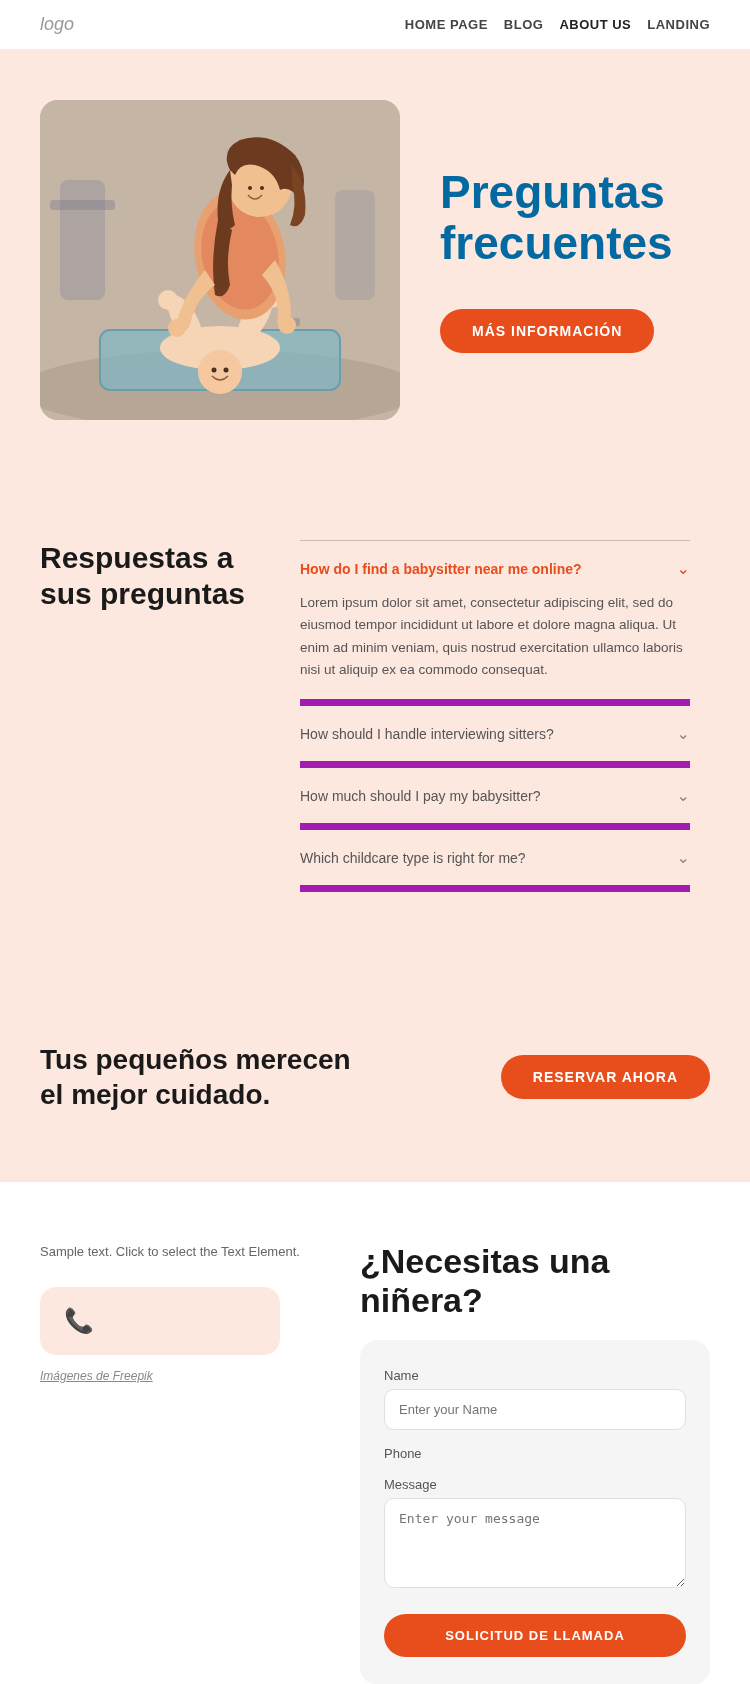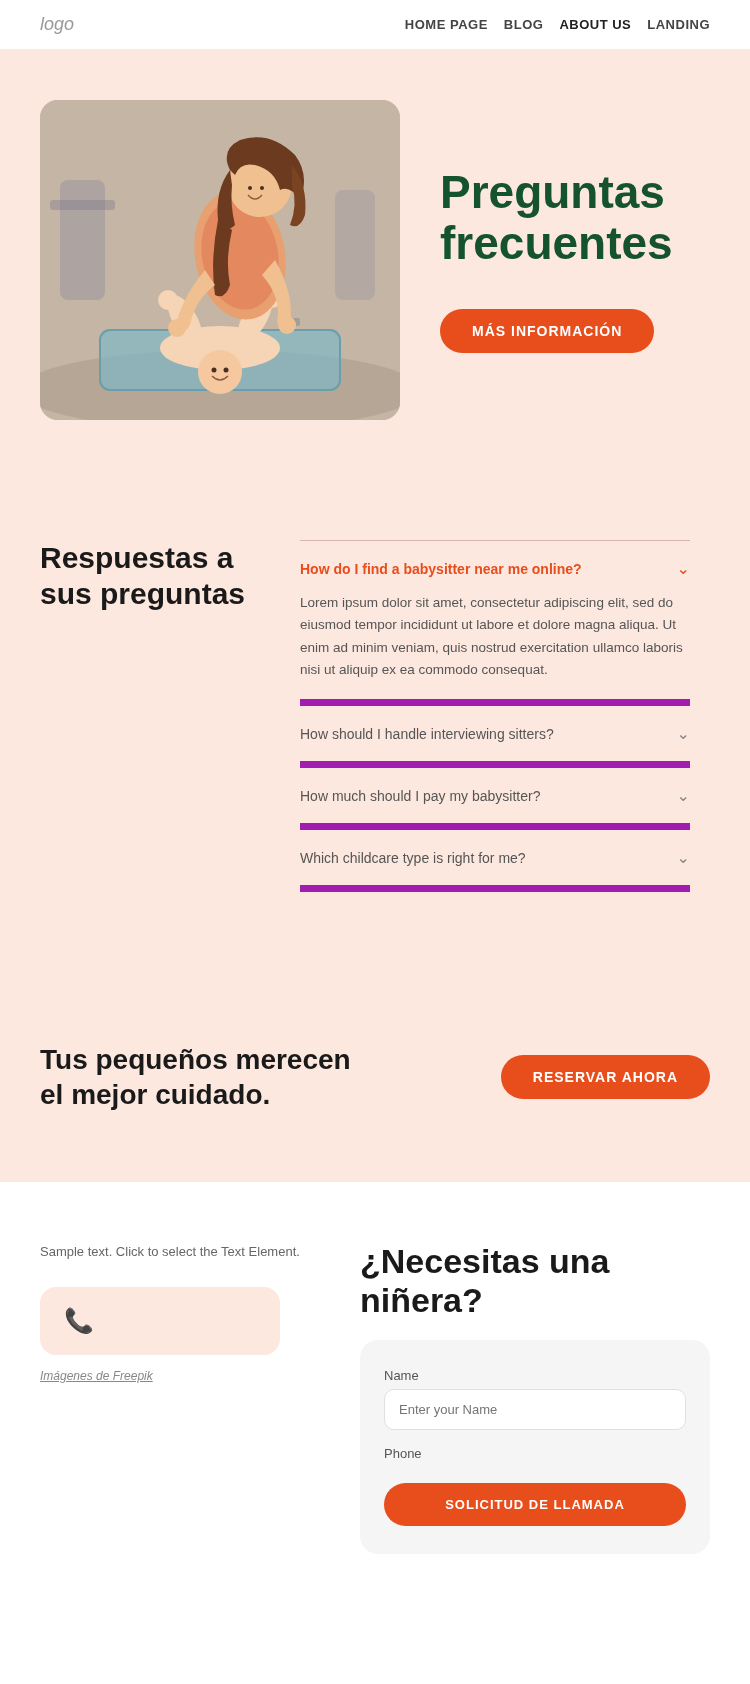--- a/index.html
+++ b/index.html
@@ -48,21 +48,21 @@
     .hero-svg-wrap {
       width: 100%;
       height: 100%;
       position: absolute;
       top: 0; left: 0;
     }
     .hero-text { flex: 1; }
     .hero-title {
       font-size: 46px;
       font-weight: 900;
-      color: #14532d;
+      color: #0369a1;
       line-height: 1.1;
       margin-bottom: 41px;
     }
     .btn-orange {
       background: #e84d1c;
       color: #fff;
       border: none;
       border-radius: 30px;
       padding: 14px 32px;
       font-size: 14px;
@@ -367,16 +367,20 @@
   <div class="contact-right">
     <h2 class="contact-form-title">¿Necesitas una niñera?</h2>
     <div class="form-card">
       <div class="form-group">
         <label class="form-label">Name</label>
         <input class="form-input" type="text" placeholder="Enter your Name" style="">
       </div>
       <div class="form-group">
         <label class="form-label">Phone</label>
       </div>
+      <div class="form-group">
+        <label class="form-label">Message</label>
+        <textarea class="form-textarea" placeholder="Enter your message" style=""></textarea>
+      </div>
       <button class="btn-submit">SOLICITUD DE LLAMADA</button>
     </div>
   </div>
 </section>
 
 </body></html>

